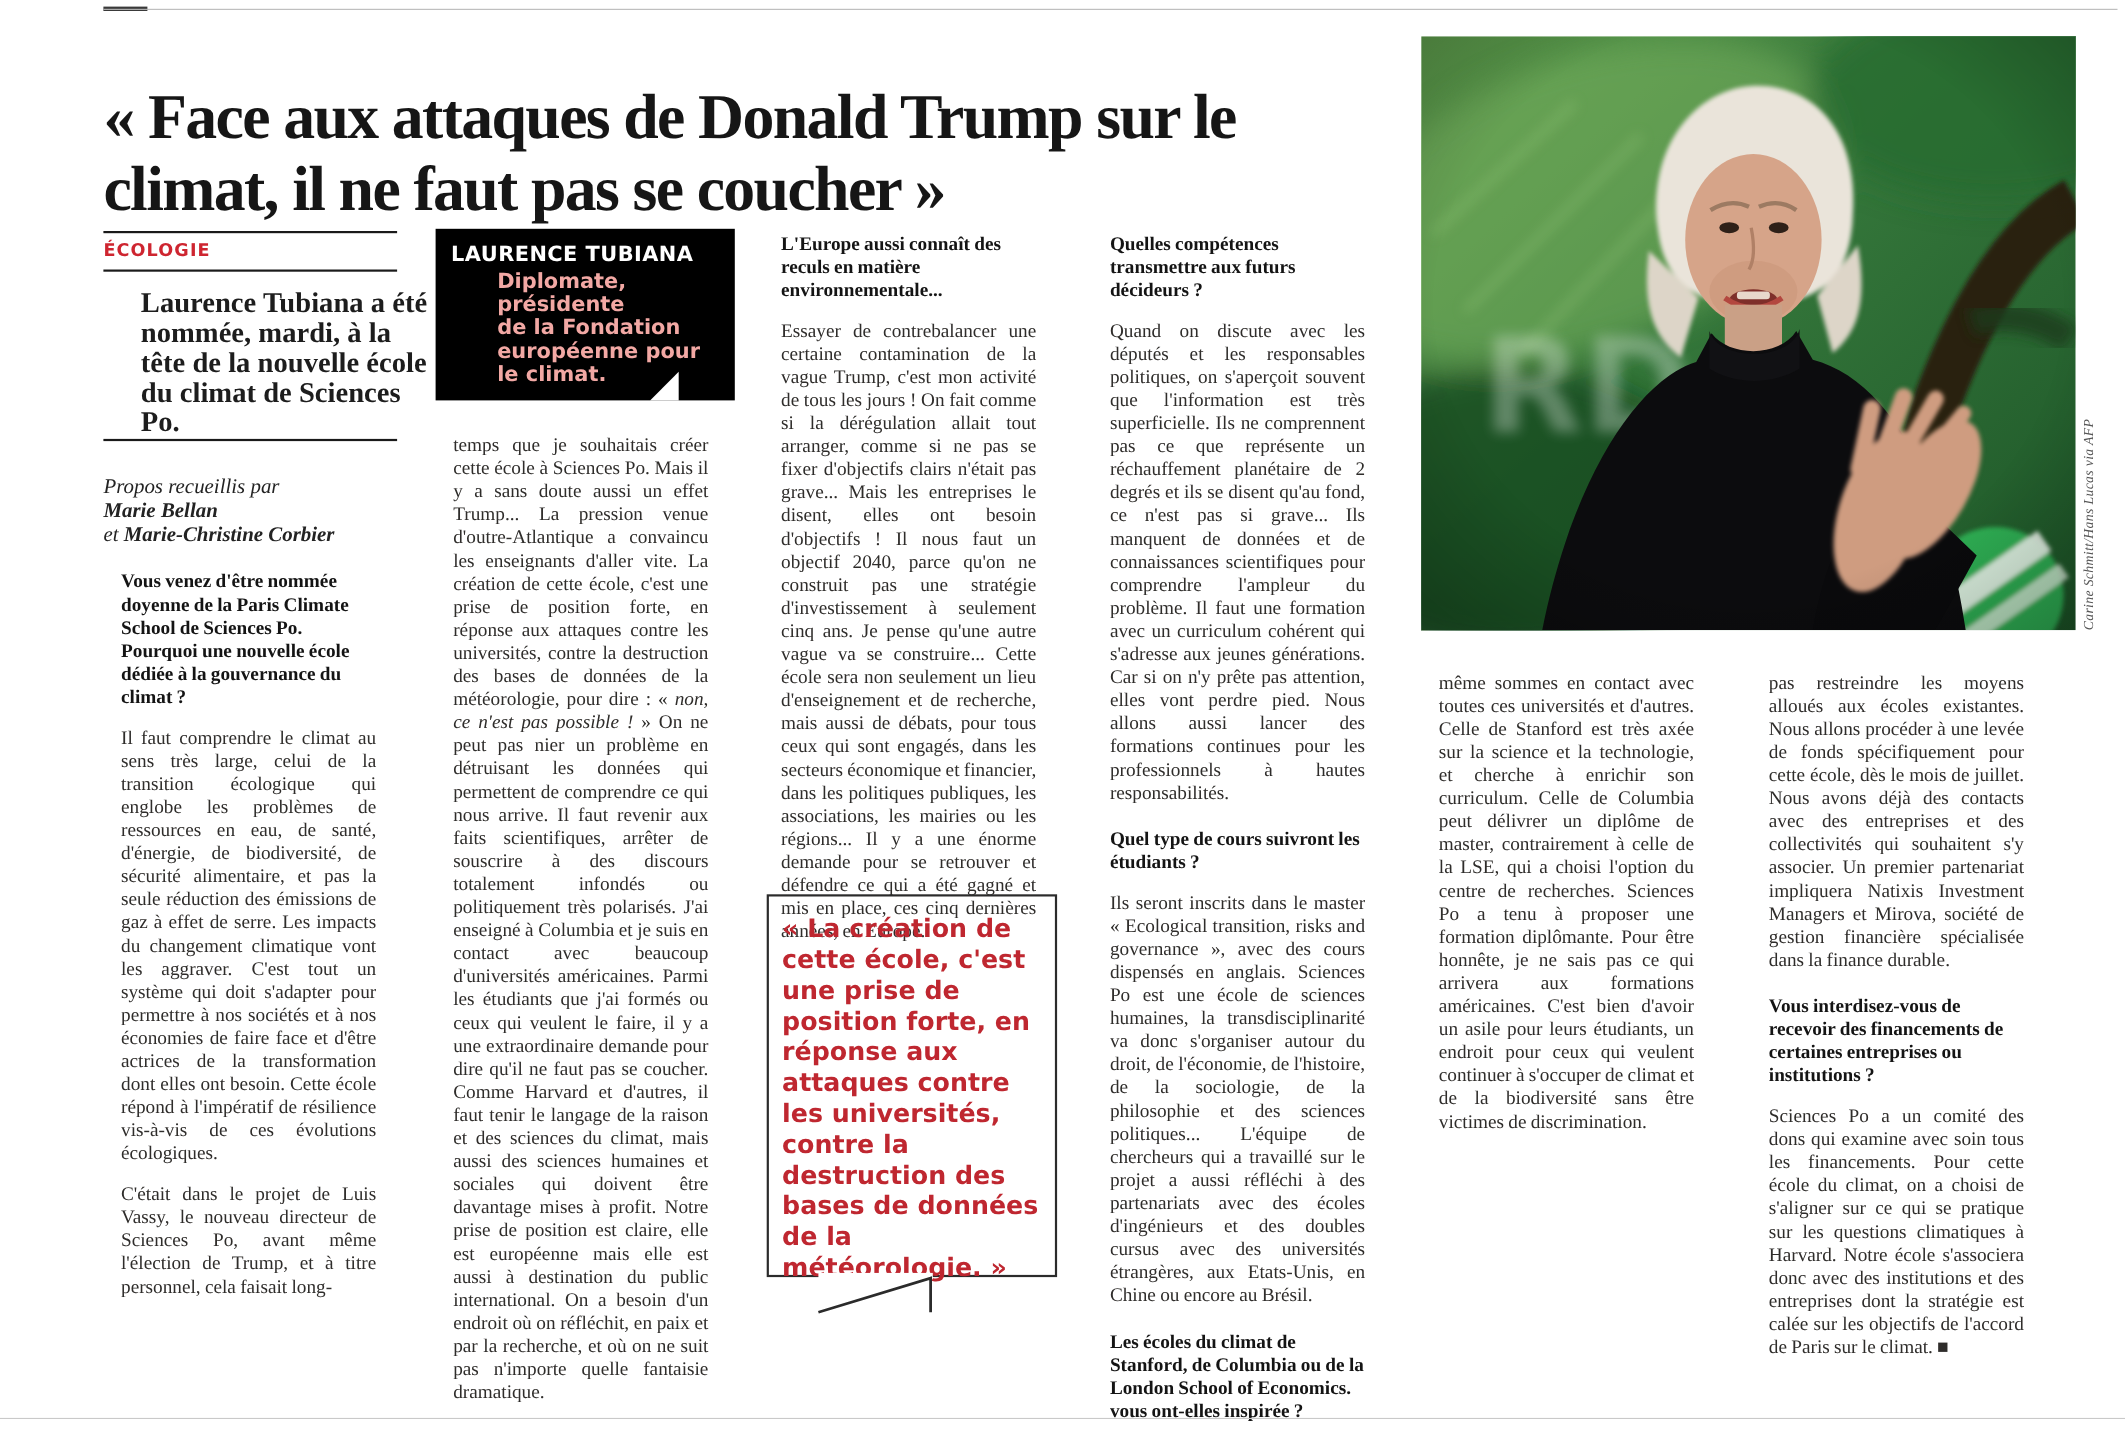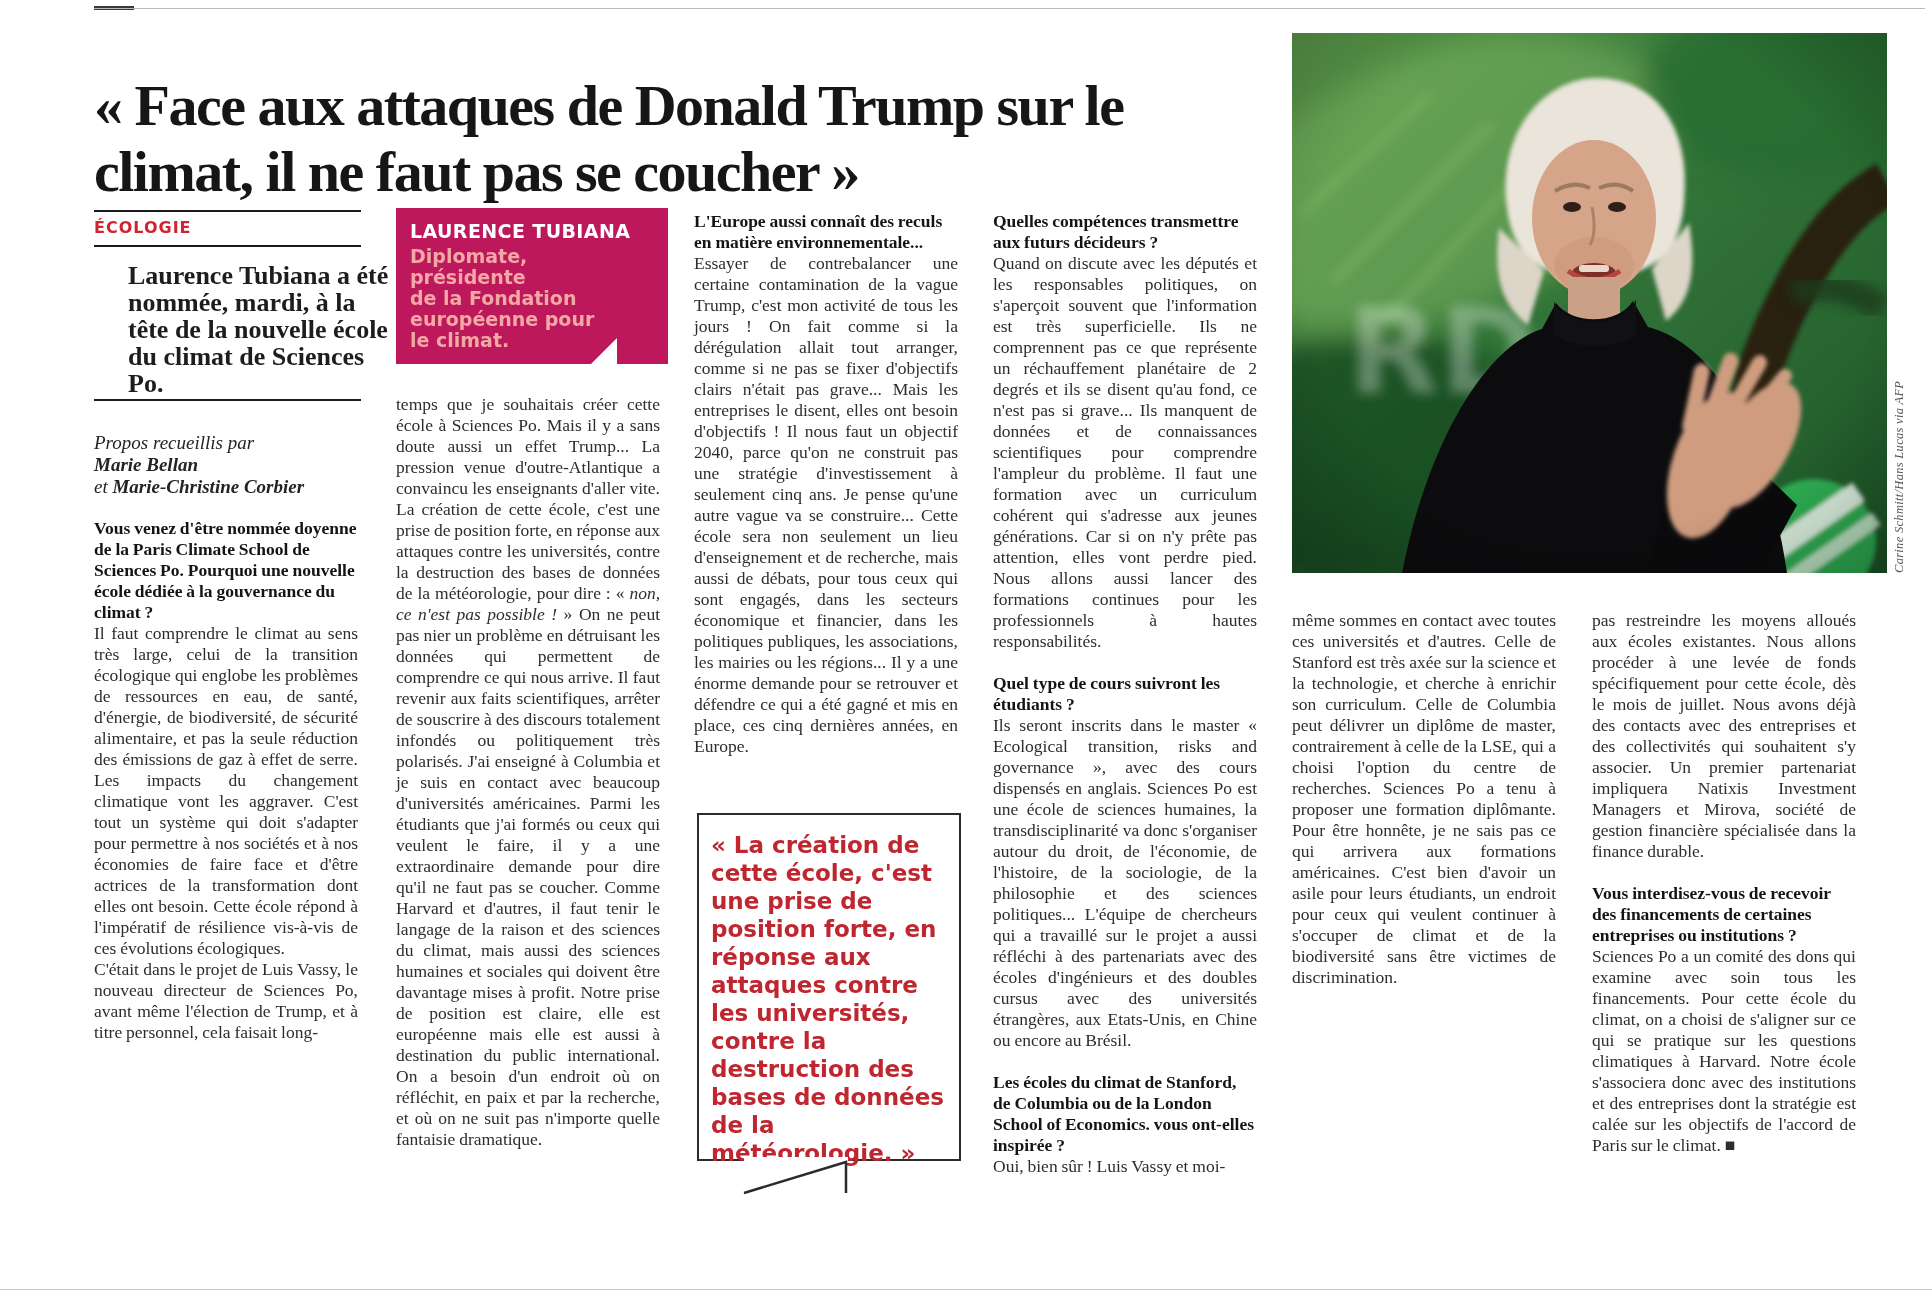--- a/index.html
+++ b/index.html
@@ -22,39 +22,39 @@
   .standfirst{position:absolute;left:94px;top:262px;width:272px;
               font-weight:700;font-size:26px;line-height:27px;color:#1d1d1d;margin-left:34px;}
   .standfirst-rule{position:absolute;left:94px;top:399px;width:267px;height:2px;background:#1a1a1a;}
 
   .byline{position:absolute;left:94px;top:432px;width:267px;
           font-style:italic;font-size:19px;line-height:22px;color:#232323;}
   .byline b{font-weight:700;}
 
   .col{position:absolute;width:264px;font-size:17.5px;line-height:21px;
        text-align:justify;color:#2f2d2b;word-spacing:-0.5px;hyphens:auto;}
-  .col p{margin:0;}
+  .col p{margin:16px;}
   .col p.q{font-weight:700;color:#141414;margin-top:21px;text-align:left;}
   .col p:first-child{margin-top:0;}
 
   #colA{left:94px;top:518px;}
   #colB{left:396px;top:394px;}
   #colC{left:694px;top:211px;}
   #colD{left:993px;top:211px;}
   #colE{left:1292px;top:610px;}
   #colF{left:1592px;top:610px;}
 
   .infobox{position:absolute;left:396px;top:208px;width:272px;height:156px;
-           background:#be185d;box-sizing:border-box;padding:12px 14px;}
+           background:#000000;box-sizing:border-box;padding:12px 14px;}
   .infobox::after{content:"";position:absolute;bottom:0;left:195px;width:0;height:0;
                   border-bottom:26px solid #ffffff;border-left:26px solid transparent;}
   .infobox-name{font-family:"DejaVu Sans",sans-serif;font-weight:700;font-size:19px;
                 letter-spacing:0.4px;color:#ffffff;margin-bottom:4px;}
   .infobox-role{font-family:"DejaVu Sans",sans-serif;font-weight:700;font-size:19px;
-                line-height:21px;color:#f2a8a4;white-space:pre-line;}
+                line-height:21px;color:#f2a8a4;white-space:pre-line;margin-left:42px;}
 
   .pullquote{position:absolute;left:697px;top:813px;width:264px;height:348px;
              box-sizing:border-box;border:2px solid #2b2b2b;padding:16px 12px;
              font-family:"DejaVu Sans",sans-serif;font-weight:700;
              font-size:23px;line-height:28px;color:#bf2730;text-align:left;}
   .pq-tail{position:absolute;left:740px;top:1157px;}
 
   .photo-credit{position:absolute;left:1892px;top:70px;height:503px;
                 writing-mode:vertical-rl;transform:rotate(180deg);
                 font-style:italic;font-size:12.5px;color:#555;letter-spacing:0.3px;}

